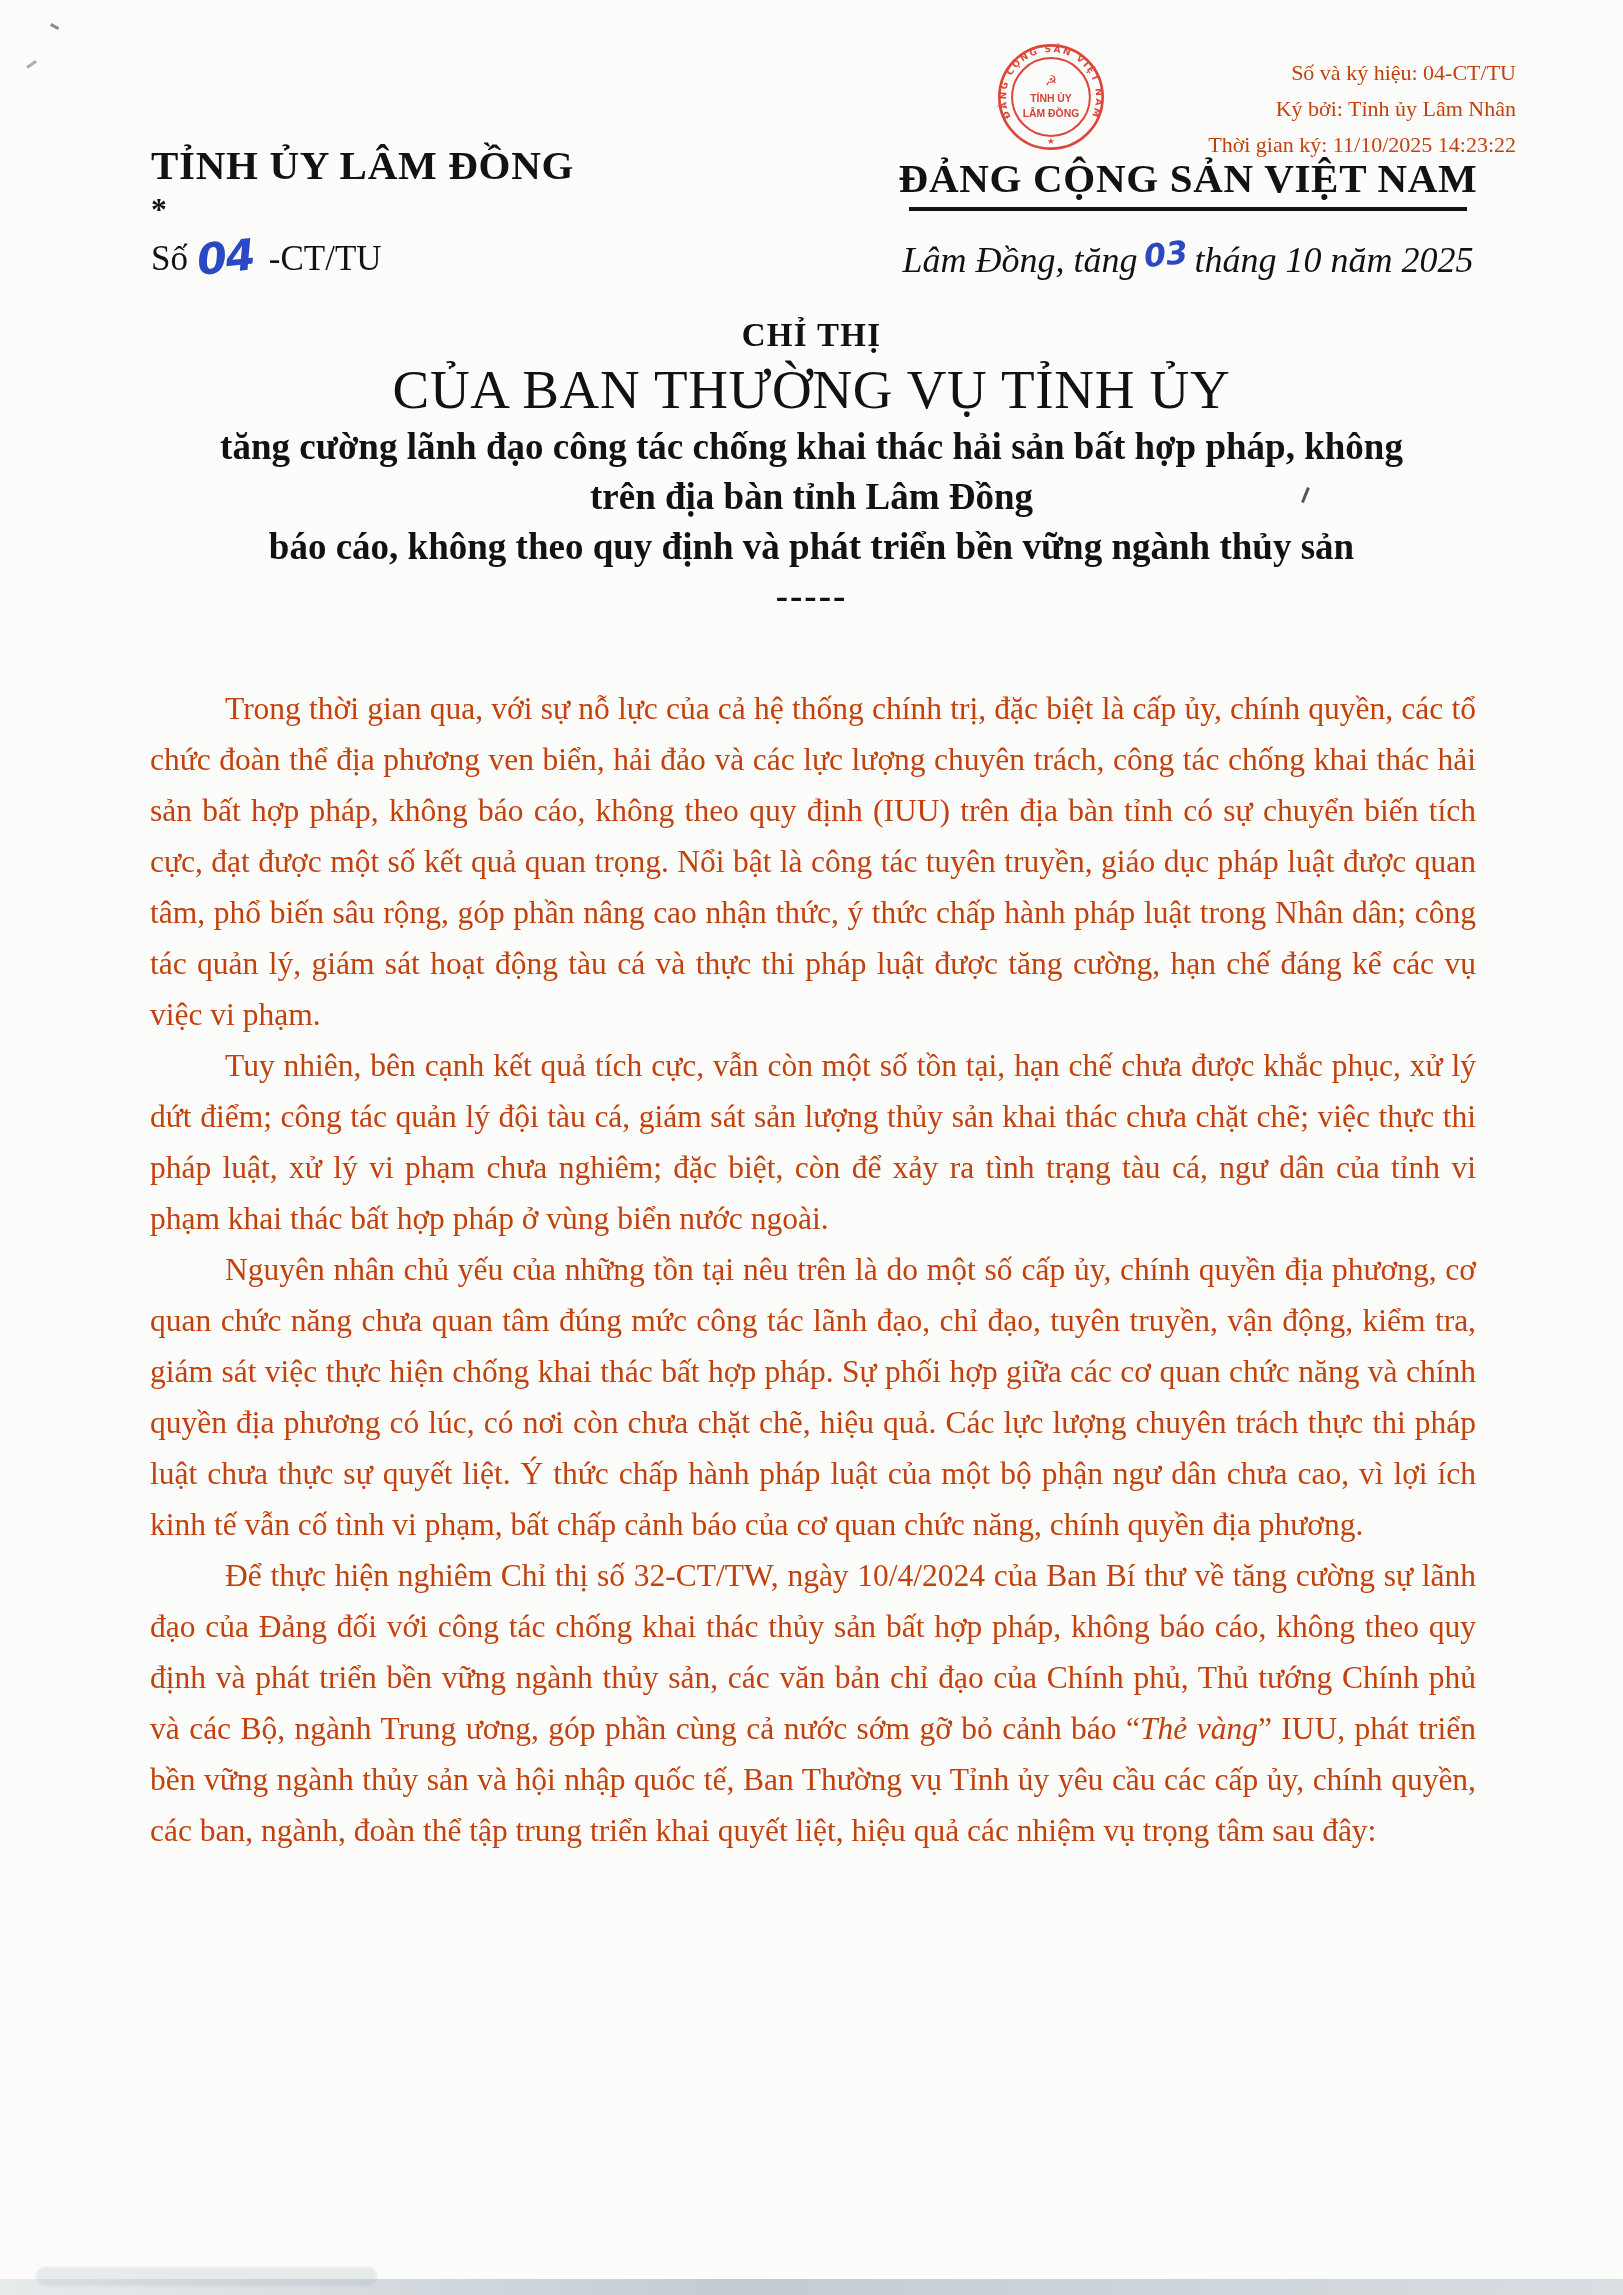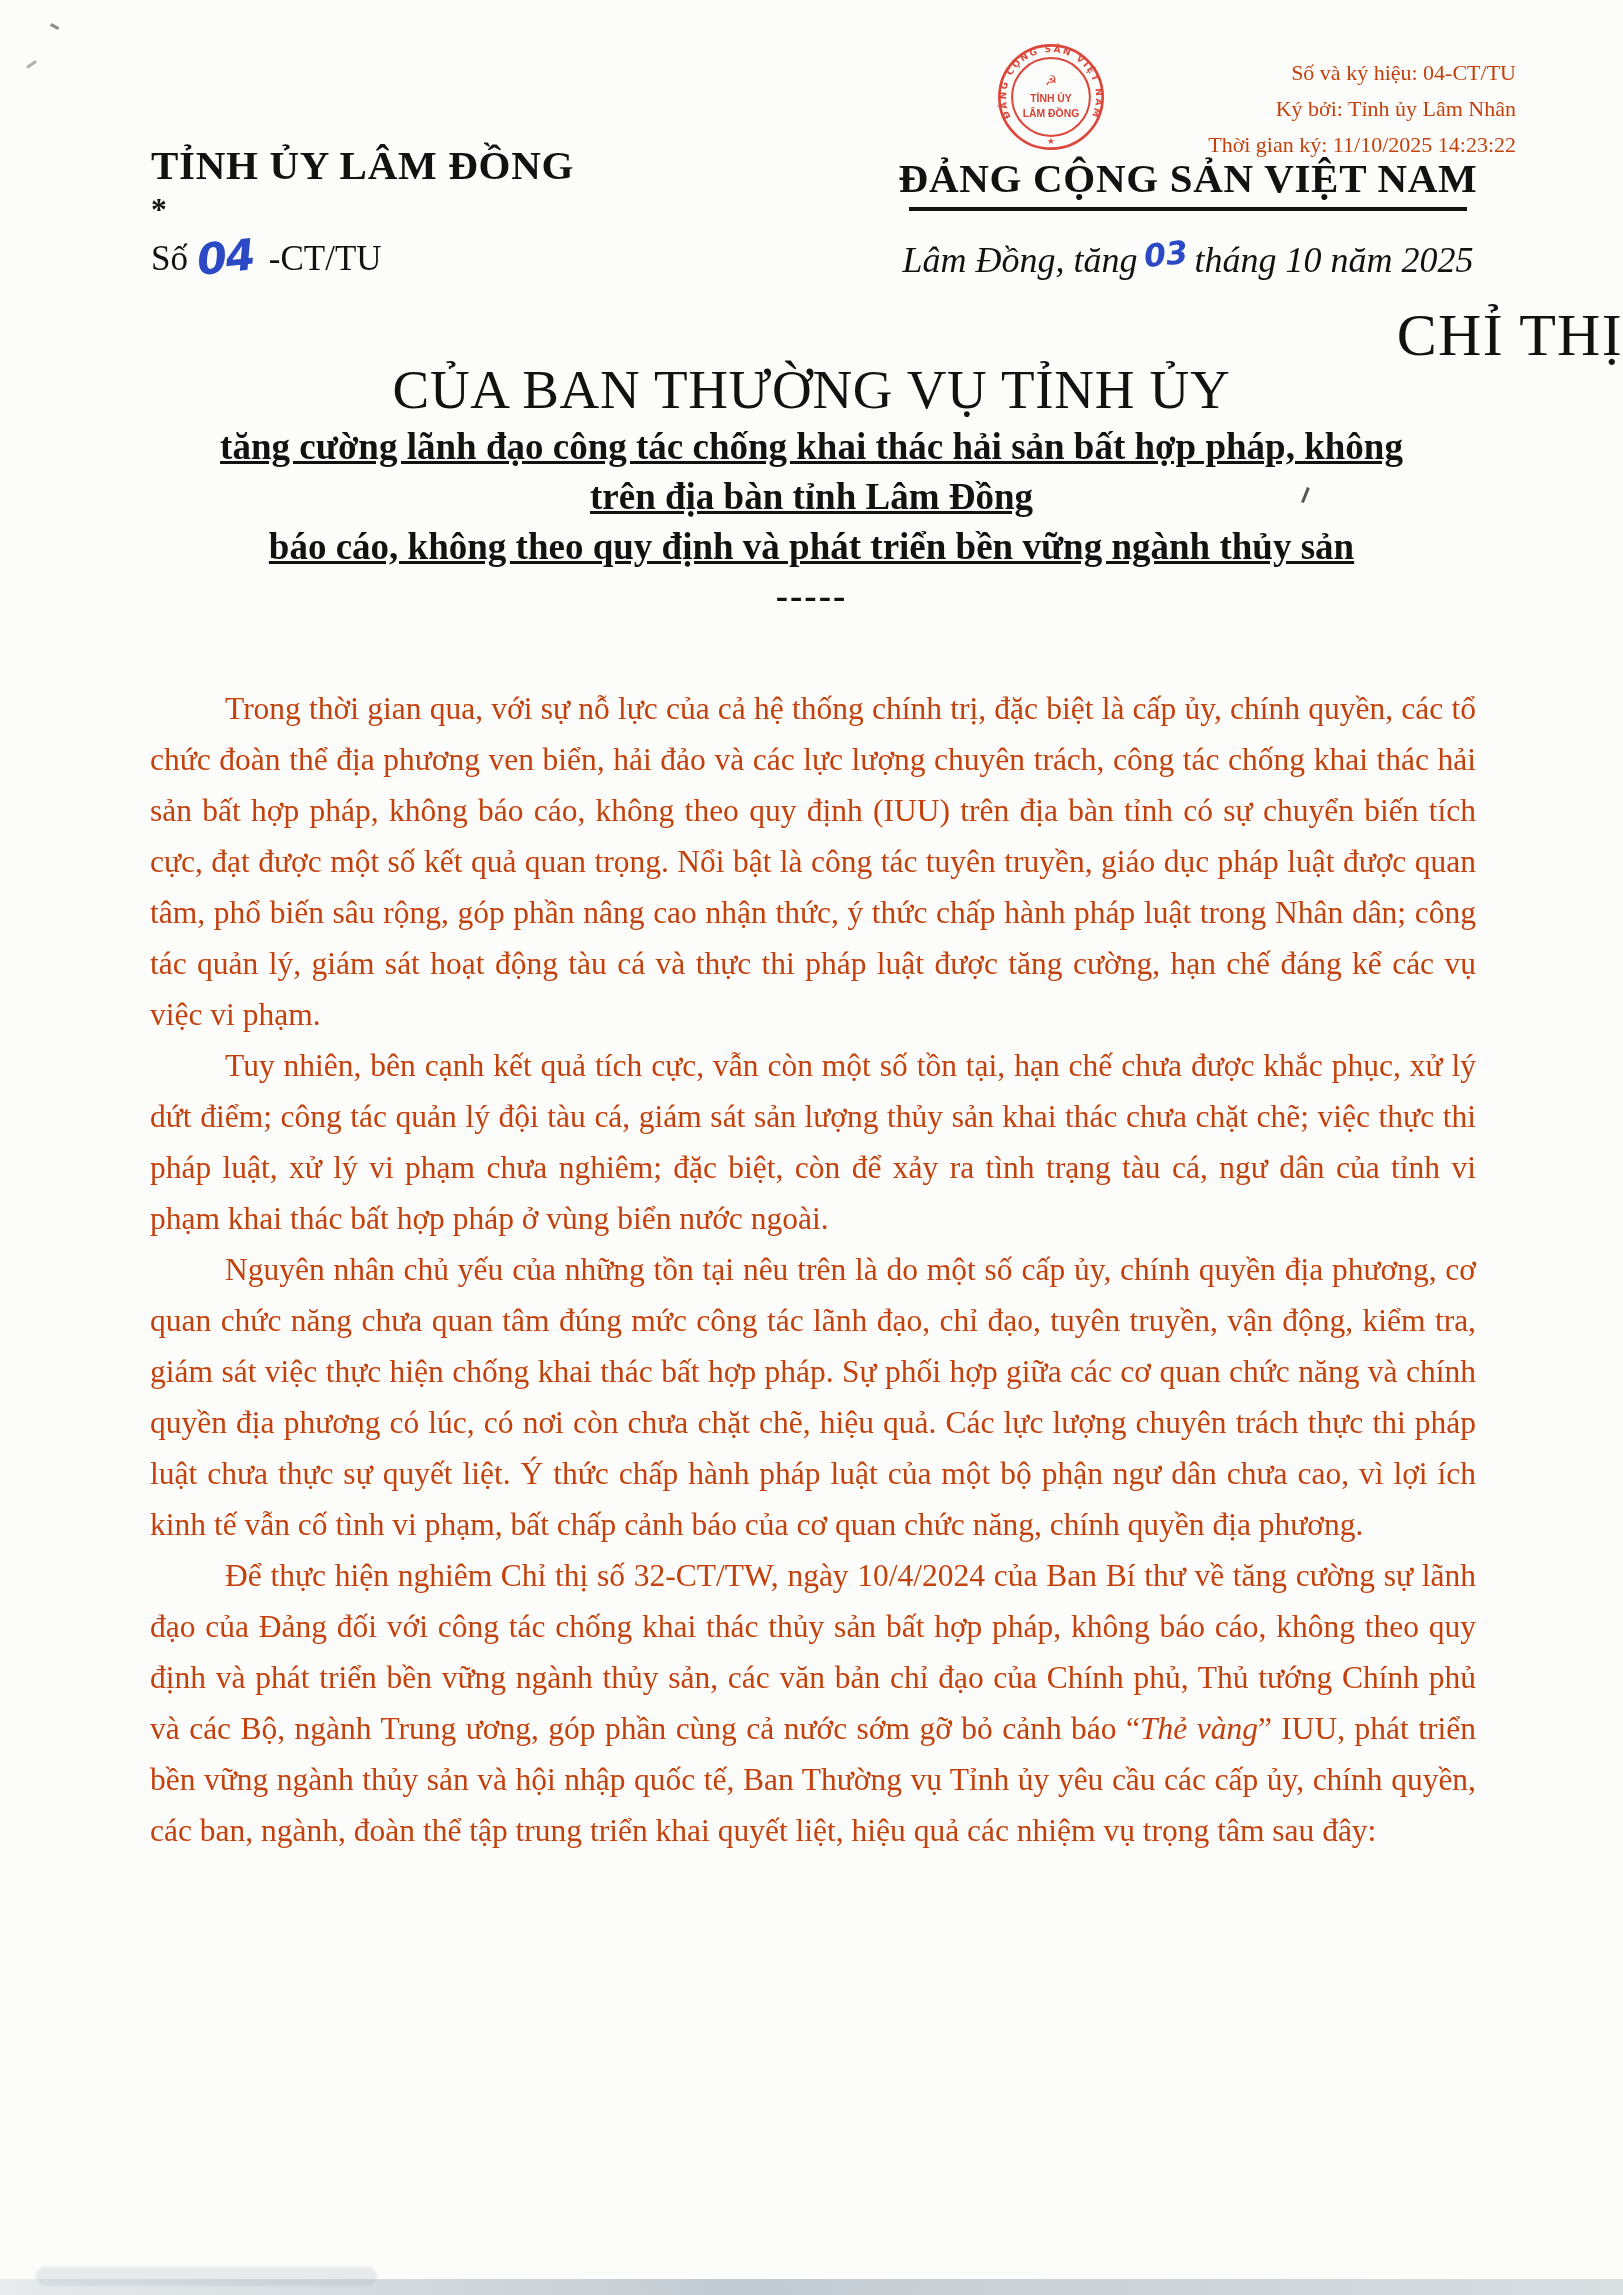--- a/index.html
+++ b/index.html
@@ -24,23 +24,23 @@
   .hand-04{font-size:43px;margin:0 14.4px 0 9.2px;letter-spacing:-1.3px;position:relative;top:1.3px;}
   .hand-03{font-size:31.5px;margin:0 6.6px;position:relative;top:-6.6px;}
   
   .seal{position:absolute;left:996px;top:42px;width:110px;height:110px;opacity:.93;}
   .sig-info{
     position:absolute;left:1109px;top:55px;width:407px;
     font-size:22px;line-height:36px;color:#c2410c;text-align:right;
   }
   
   .title-block{position:absolute;left:0;top:309px;width:1623px;text-align:center;}
-  .t-heading{font-size:60px;font-weight:normal;line-height:53px;letter-spacing:1.3px;text-align:right;}
+  .t-heading{font-size:33px;font-weight:bold;line-height:53px;letter-spacing:1.3px;}
   .t-subheading{font-size:55px;line-height:46px;margin-top:5.3px;letter-spacing:0.7px;}
-  .t-subject{font-size:37px;font-weight:bold;line-height:50px;margin-top:9.2px;text-decoration:underline;}
+  .t-subject{font-size:37px;font-weight:bold;line-height:50px;margin-top:9.2px;}
   .t-sep{font-size:37px;font-weight:bold;line-height:26px;margin-top:10.5px;letter-spacing:2px;}
   
   .body-text{
     position:absolute;left:150px;top:683px;width:1326px;
     font-size:31.5px;line-height:51px;text-align:justify;color:#c2410c;
   }
   .body-text p{margin:0;text-indent:75px;}
   
   .artifact{position:absolute;background:#6f6f6f;}
   .a1{left:50px;top:25px;width:9.2px;height:3.3px;transform:rotate(28deg);opacity:.8;}

